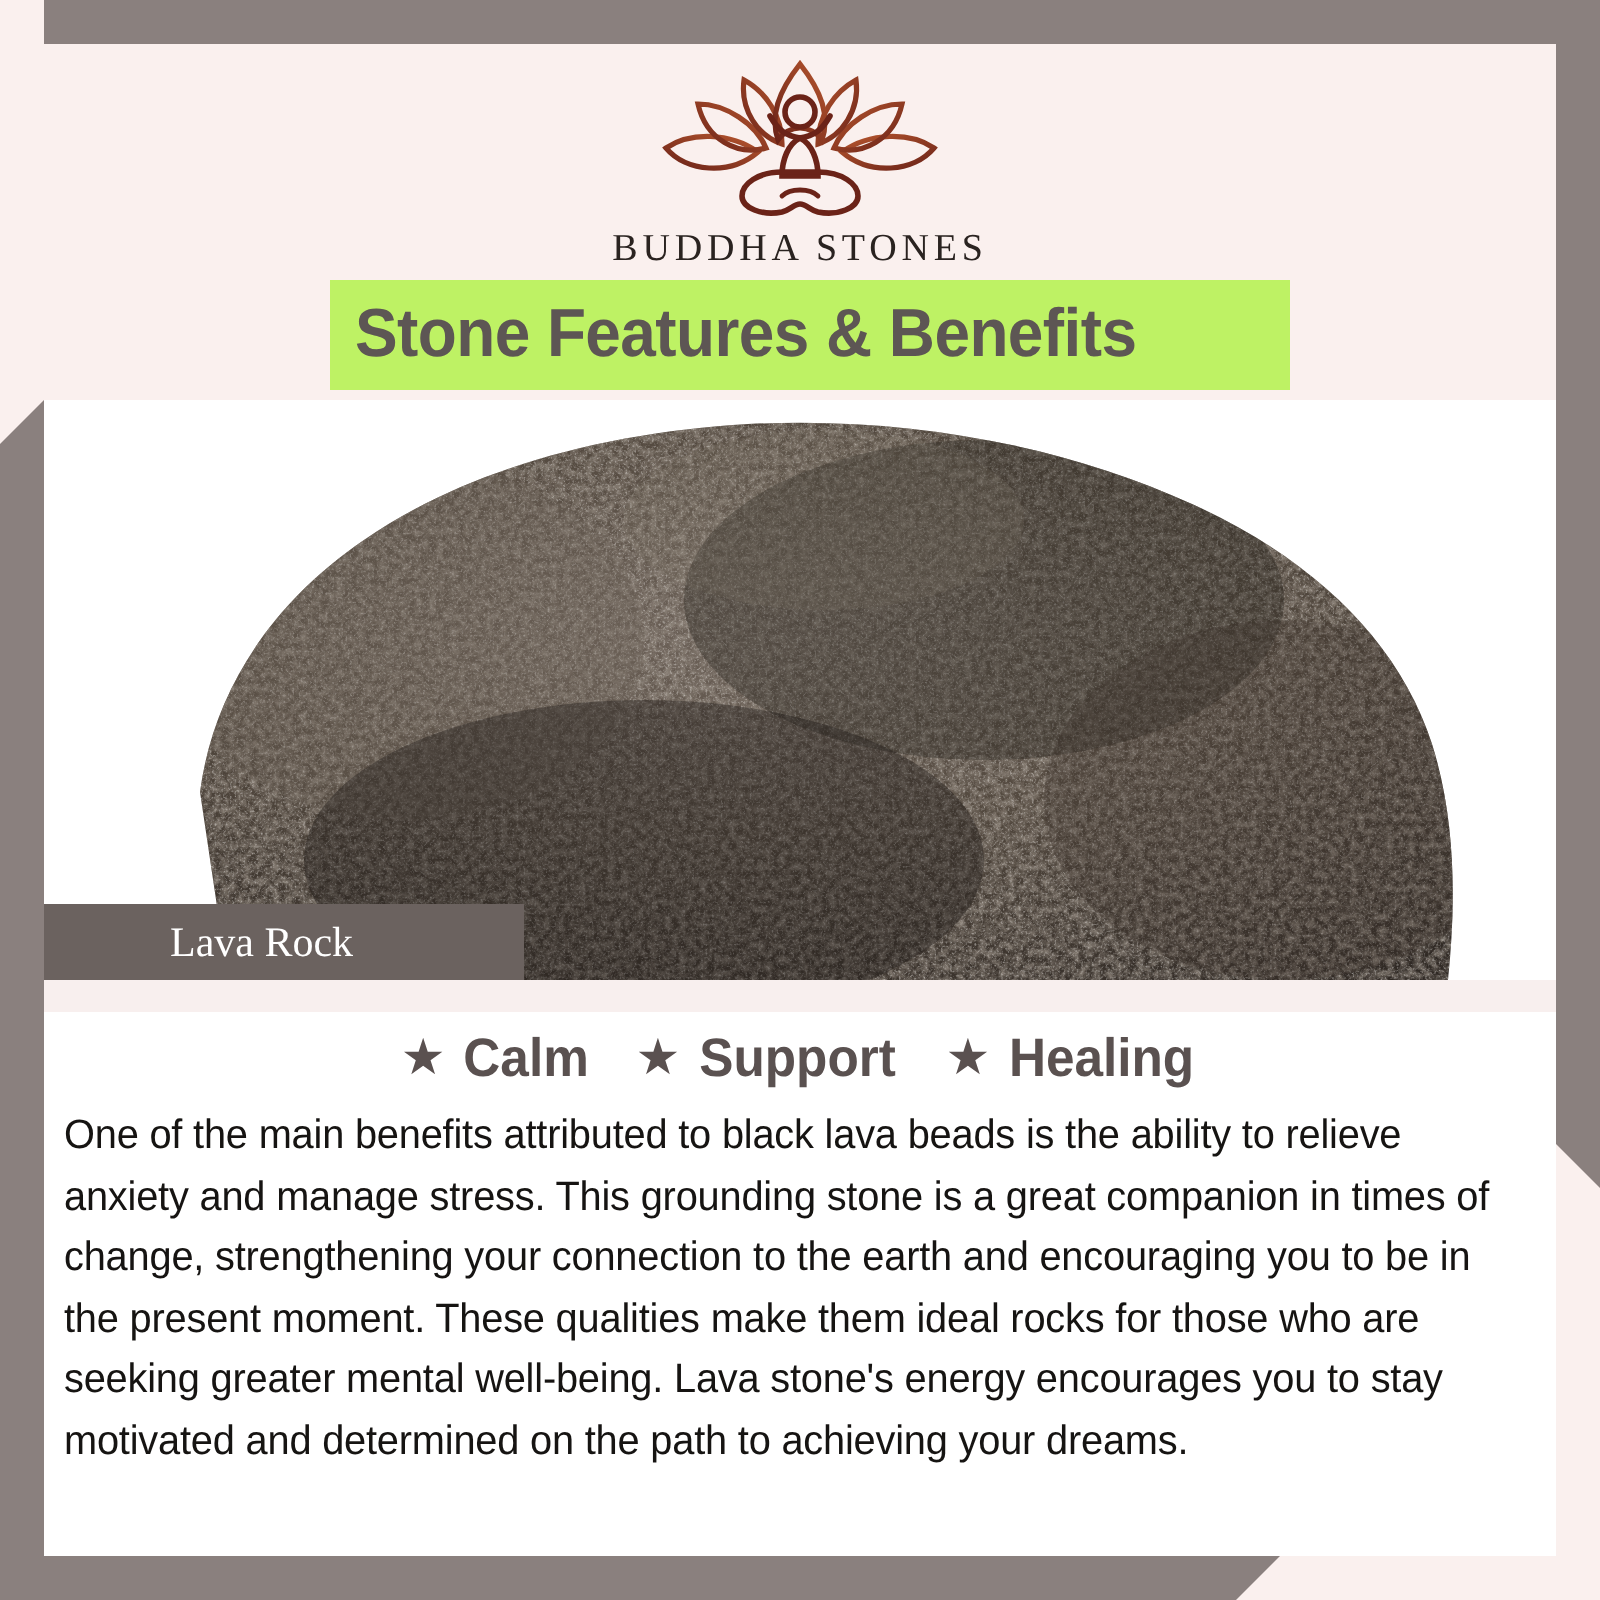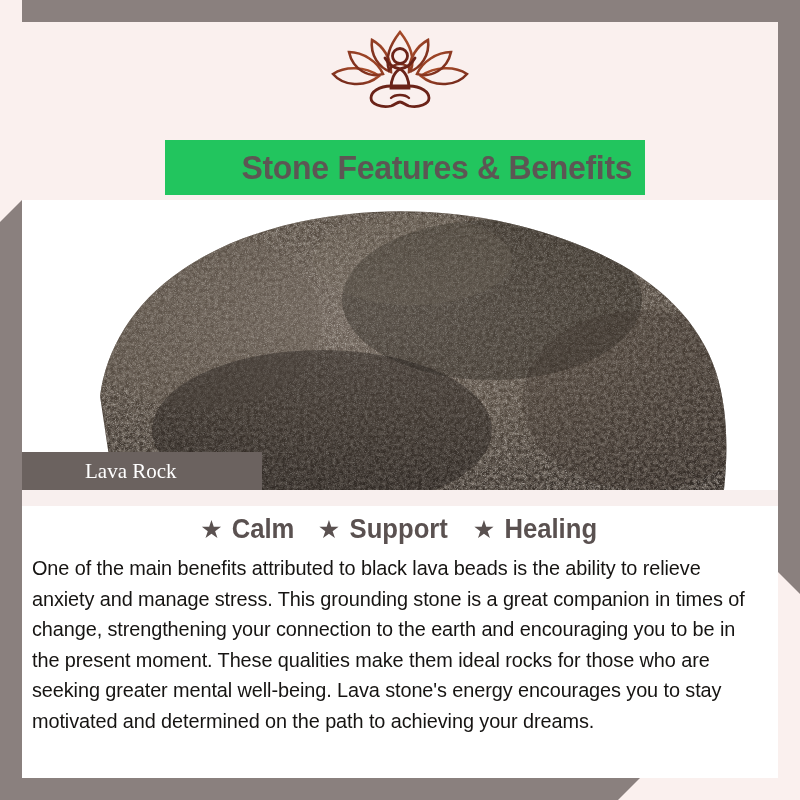--- a/index.html
+++ b/index.html
@@ -82,24 +82,24 @@
     letter-spacing: 2.4px;
     color: #2a2320;
     font-weight: 400;
   }
   #title-plate {
     position: absolute;
     left: 143px;
     top: 118px;
     width: 480px;
     height: 55px;
-    background: #22c55e;
+    background: #bef264;
     display: flex;
     align-items: center;
-    justify-content: flex-end;
+    justify-content: flex-start;
   }
   #page-title {
     font-family: "Liberation Sans Narrow", "Liberation Sans", sans-serif;
     font-size: 34px;
     font-weight: bold;
     color: #5d5654;
     letter-spacing: -0.3px;
     transform: scaleX(0.94);
   }
 
@@ -238,20 +238,21 @@
         <circle cx="75" cy="28" r="7.5" fill="none" stroke="#6b2318" stroke-width="2.8"></circle>
 
         <path d="M60,30 C64,37 68,40 75,41 C82,40 86,37 90,30" fill="none" stroke="#6b2318" stroke-width="2.8" stroke-linecap="round"></path>
 
         <path d="M75,41 C69,44 66,52 66,60 L84,60 C84,52 81,44 75,41 Z" fill="none" stroke="#6b2318" stroke-width="2.8"></path>
 
         <path d="M66,58 C54,58 46,64 46,70 C46,76 56,80 66,78 C70,77 72,74 75,74 C78,74 80,77 84,78 C94,80 104,76 104,70 C104,64 96,58 84,58 Z" fill="none" stroke="#6b2318" stroke-width="2.8"></path>
 
         <path d="M66,70 C70,66 80,66 84,70" fill="none" stroke="#6b2318" stroke-width="2.4" stroke-linecap="round"></path>
       </svg>
+      <span id="brand-name">BUDDHA STONES</span>
     </div>
 
     <div id="title-plate">
       <span id="page-title">Stone Features &amp; Benefits</span>
     </div>
   </div>
 
   <div id="photo-panel">
     <svg id="rock-image" viewBox="0 0 756 290" preserveAspectRatio="none">
       <defs>

